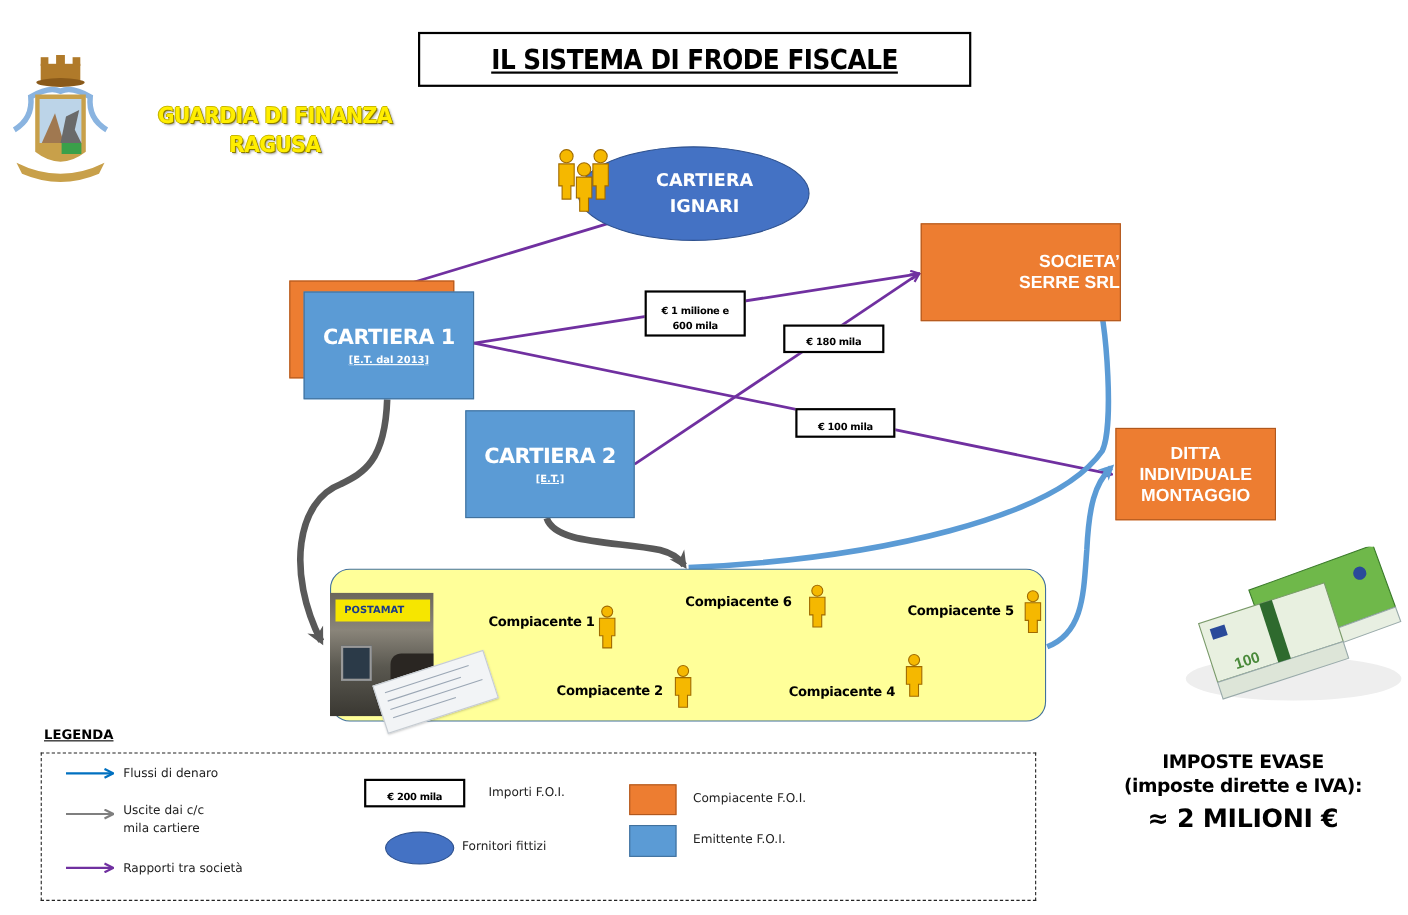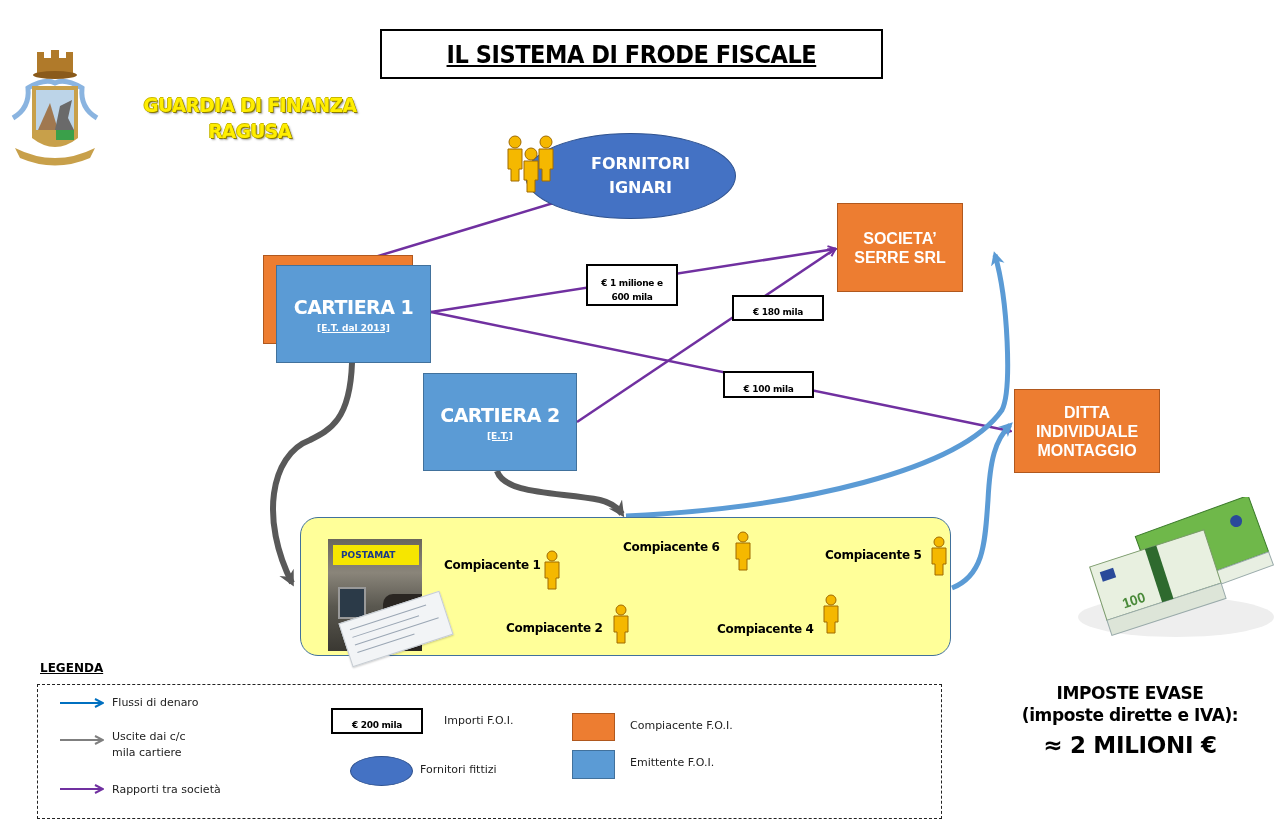--- a/index.html
+++ b/index.html
@@ -24,41 +24,41 @@
   .box { display: flex; flex-direction: column; align-items: center; justify-content: center; text-align: center; color: #fff; }
   .orange { background: #ed7d31; border: 1px solid #b0581e; }
   .blue { background: #5b9bd5; border: 1px solid #41719c; }
   .box .big { font-family: "DejaVu Sans", sans-serif; font-weight: bold; font-size: 19px; letter-spacing: -0.5px; }
   .box .sub { font-family: "DejaVu Sans", sans-serif; font-size: 9px; font-weight: bold; text-decoration: underline; margin-top: 5px; }
   .box .arial { font-family: "Liberation Sans", sans-serif; font-weight: bold; font-size: 16px; line-height: 19px; }
 
   .cartiera1-back { left: 263px; top: 255px; width: 150px; height: 89px; }
   .cartiera1 { left: 276px; top: 265px; width: 155px; height: 98px; }
   .cartiera2 { left: 423px; top: 373px; width: 154px; height: 98px; }
-  .serre { left: 837px; top: 203px; width: 126px; height: 89px; }
+  .serre { left: 837px; top: 203px; width: 182px; height: 89px; align-items: flex-end; }
   .ditta { left: 1014px; top: 389px; width: 146px; height: 84px; }
 
   .fornitori { left: 525px; top: 133px; width: 211px; height: 86px; border-radius: 50%; background: #4472c4; border: 1px solid #2f528f;
     display: flex; flex-direction: column; align-items: center; justify-content: center; color: #fff; font-family: "DejaVu Sans", sans-serif; font-weight: bold; font-size: 16px; line-height: 24px; padding-left: 20px; }
 
   
   .amount { background: #fff; border: 2px solid #000; display: flex; align-items: flex-end; justify-content: center; text-align: center;
     font-family: "DejaVu Sans", sans-serif; font-size: 9px; font-weight: bold; line-height: 14px; letter-spacing: -0.3px; }
   .amt1 { left: 586px; top: 264px; width: 92px; height: 42px; }
-  .amt2 { left: 712px; top: 295px; width: 92px; height: 26px; margin-left: 20px; }
+  .amt2 { left: 712px; top: 295px; width: 92px; height: 26px; }
   .amt3 { left: 723px; top: 371px; width: 91px; height: 27px; }
 
   
   .complici { left: 300px; top: 517px; width: 651px; height: 139px; background: #ffff99; border: 1px solid #41719c; border-radius: 18px; }
   .comp-label { font-family: "DejaVu Sans", sans-serif; font-weight: bold; font-size: 12px; letter-spacing: -0.3px; white-space: nowrap; }
 
   .person { width: 18px; height: 40px; }
 
   
-  .atm { left: 328px; top: 539px; width: 94px; height: 112px; background: linear-gradient(180deg,#6a665c 0%,#8a857a 30%,#5a5850 60%,#3a3832 100%); overflow: hidden; }
+  .atm { left: 300px; top: 539px; width: 94px; height: 112px; background: linear-gradient(180deg,#6a665c 0%,#8a857a 30%,#5a5850 60%,#3a3832 100%); overflow: hidden; }
   .atm-sign { position: absolute; left: 5px; top: 6px; width: 86px; height: 20px; background: #f6e600; color: #1a3a8a; font-weight: bold; font-size: 9px; display: flex; align-items: center; padding-left: 8px; font-family: "DejaVu Sans", sans-serif; }
   .atm-screen { position: absolute; left: 10px; top: 48px; width: 28px; height: 32px; background: #2b3a48; border: 2px solid #999; }
   .atm-hand { position: absolute; left: 55px; top: 55px; width: 40px; height: 60px; background: #2a2622; border-radius: 10px 0 0 0; }
   .cheque { left: 343px; top: 606px; width: 106px; height: 46px; background: #f2f4f6; border: 1px solid #c6ccd2; transform: rotate(-18deg); transform-origin: center; box-shadow: 0 1px 2px rgba(0,0,0,0.2); }
   .cheque-line { position: absolute; left: 8px; height: 1px; background: #9aa6b4; }
 
   
   .money { left: 1076px; top: 497px; width: 200px; height: 140px; }
 
   
@@ -134,21 +134,21 @@
   <rect x="46" y="82" width="18" height="10" fill="#3aa04a"></rect>
   <path d="M5,100 Q45,120 85,100 L80,110 Q45,125 10,110 Z" fill="#c8a04a"></path>
 </svg>
 
 <div class="abs org">
   <div>GUARDIA DI FINANZA</div>
   <div>RAGUSA</div>
 </div>
 
 <div class="abs fornitori">
-  <div>FORNITORI</div>
+  <div>CARTIERA</div>
   <div>IGNARI</div>
 </div>
 
 <svg class="abs" style="left:500px;top:135px;width:60px;height:58px;" viewBox="0 0 60 58">
   <g>
     <circle cx="15" cy="7" r="6" fill="#f5b800" stroke="#a06a00"></circle>
     <path d="M8,14 L22,14 L22,34 L19,34 L19,46 L11,46 L11,34 L8,34 Z" fill="#f5b800" stroke="#a06a00"></path>
   </g>
   <g>
     <circle cx="46" cy="7" r="6" fill="#f5b800" stroke="#a06a00"></circle>

